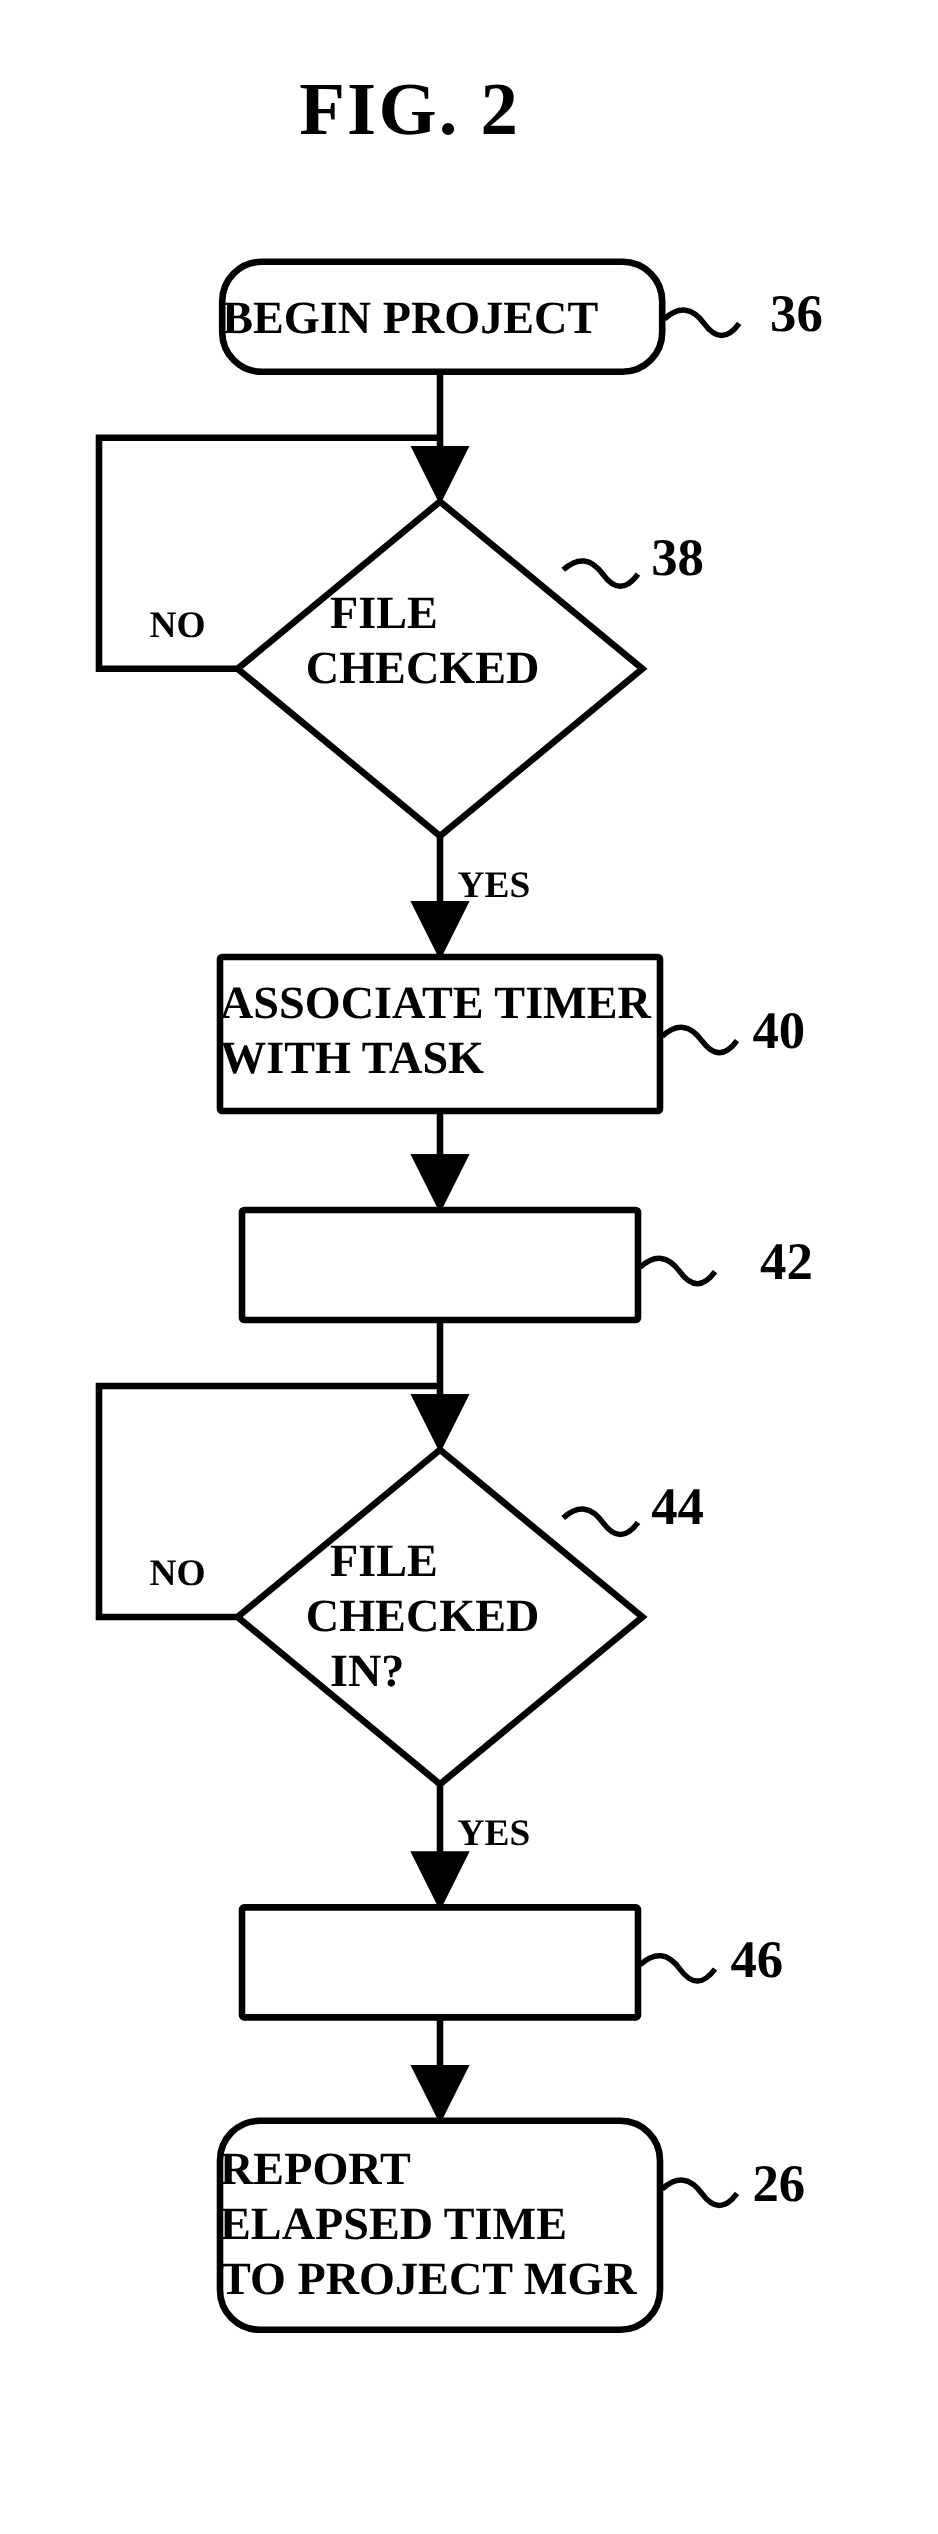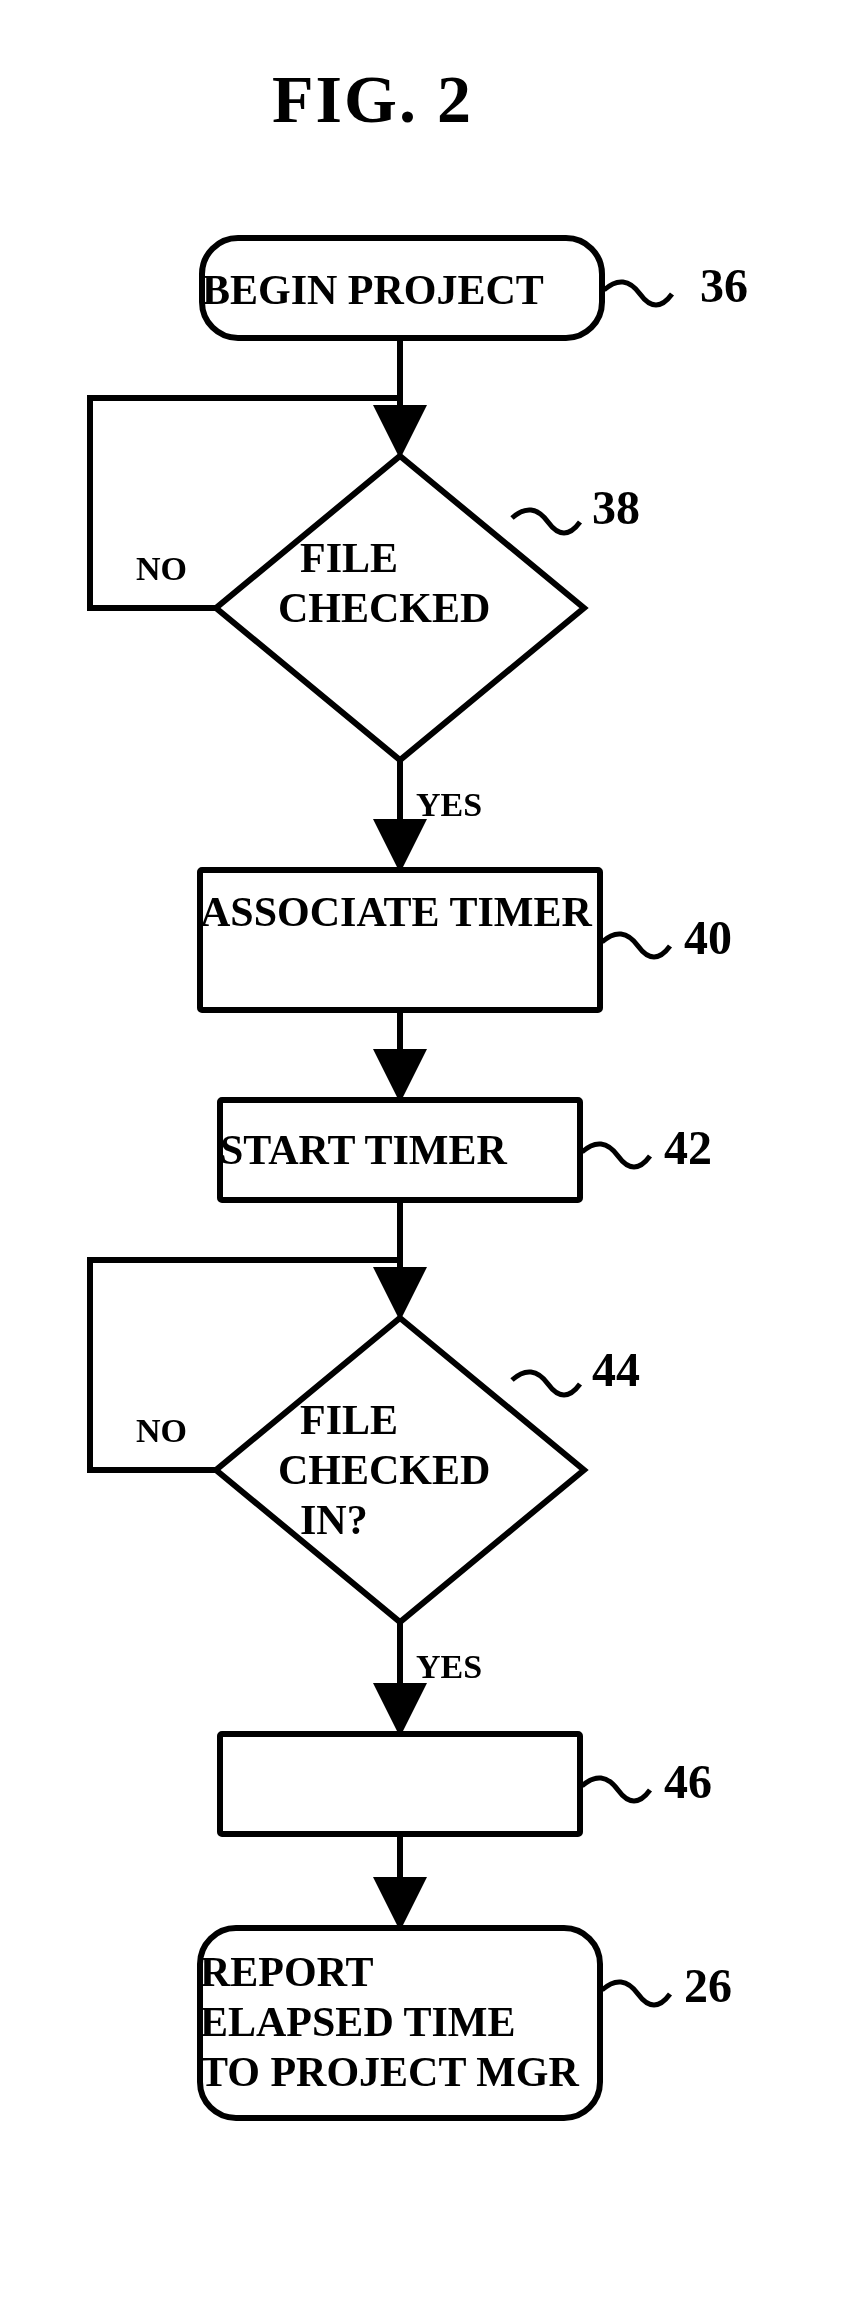--- a/index.html
+++ b/index.html
@@ -108,24 +108,24 @@
   <div class="ref" style="left:684px; top:258px;margin-left:16px;">36</div>
 
   <div class="lbl" style="left:300px; top:534px; width:200px;">FILE</div>
   <div class="lbl" style="left:278px; top:584px; width:244px;">CHECKED</div>
   <div class="ref" style="left:592px; top:480px;">38</div>
 
   <div class="edgelbl" style="left:136px; top:550px;">NO</div>
   <div class="edgelbl" style="left:416px; top:786px;">YES</div>
 
   <div class="lbl" style="left:200px; top:888px; width:400px;">ASSOCIATE TIMER</div>
+  <div class="lbl" style="left:200px; top:938px; width:400px;">WITH TASK</div>
   <div class="ref" style="left:684px; top:910px;">40</div>
 
-  <div class="lbl" style="left:220px; top:1126px; width:360px;">START TIMER</div>
-  <div class="ref" style="left:664px; top:1120px;font-family:Liberation Serif, serif;">42</div>
+  <div class="ref" style="left:691px; top:1120px;font-family:Liberation Serif, serif;">42</div>
 
   <div class="lbl" style="left:300px; top:1396px; width:200px;">FILE</div>
   <div class="lbl" style="left:278px; top:1446px; width:244px;">CHECKED</div>
   <div class="lbl" style="left:300px; top:1496px; width:200px;">IN?</div>
   <div class="ref" style="left:592px; top:1342px;">44</div>
 
   <div class="edgelbl" style="left:136px; top:1412px;">NO</div>
   <div class="edgelbl" style="left:416px; top:1648px;">YES</div>
 
   <div class="ref" style="left:664px; top:1754px;">46</div>

